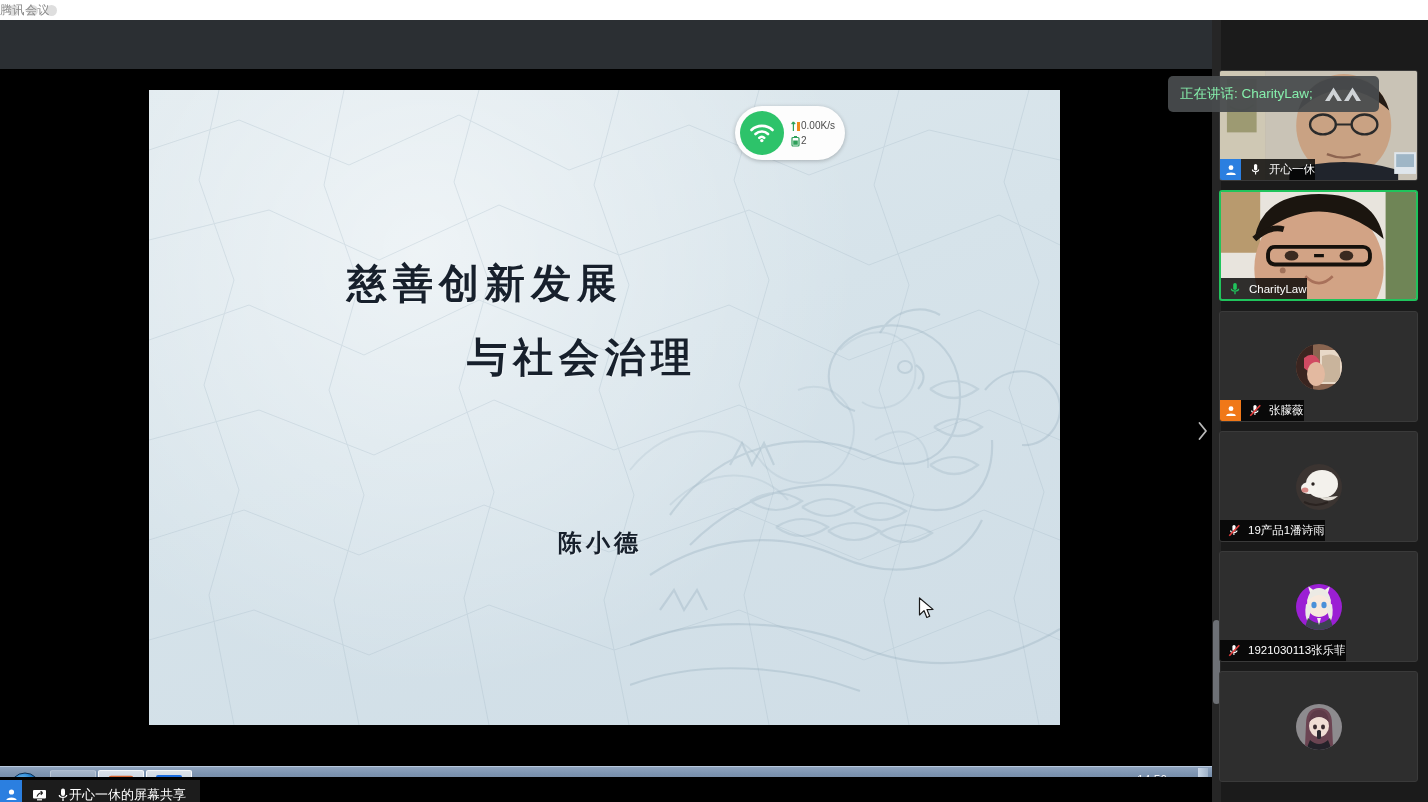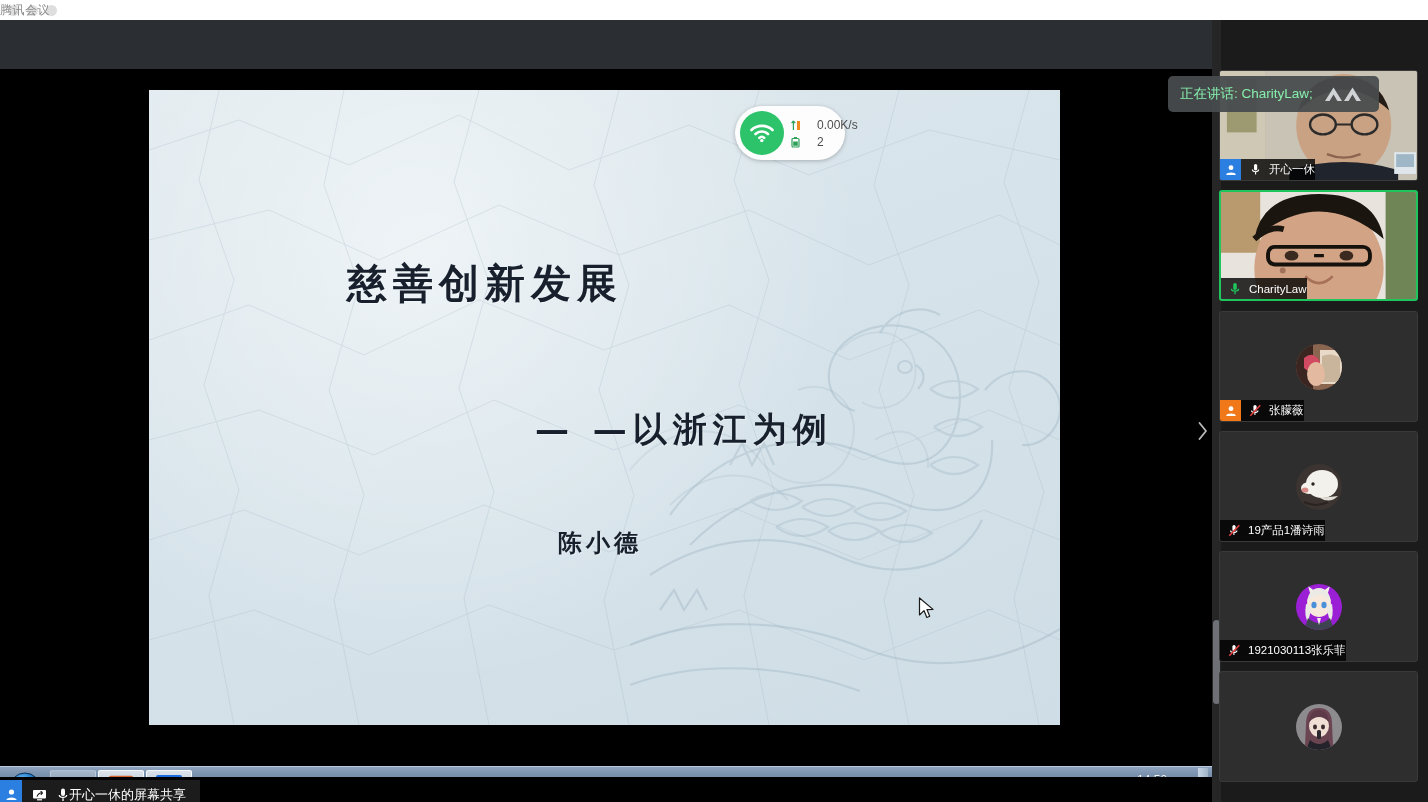--- a/index.html
+++ b/index.html
@@ -75,21 +75,21 @@
     width: 110px; height: 54px; border-radius: 27px;
     background: #fdfdfd; box-shadow: 0 1px 4px rgba(0,0,0,.25);
     display: flex; align-items: center; padding-left: 5px;
   }
   .wifi-circle {
     width: 44px; height: 44px; border-radius: 50%;
     background: #2dc36a; flex: none;
     display: flex; align-items: center; justify-content: center;
   }
   .net-stats { margin-left: 7px; display: flex; flex-direction: column; gap: 3px; }
-  .net-row { display: flex; align-items: center; gap: 16px; font-size: 12px; color: #4c4c4c; }
+  .net-row { display: flex; align-items: center; gap: 0; font-size: 10px; color: #4c4c4c; }
 
   
   .cursor { position: absolute; left: 918px; top: 528px; z-index: 8; }
 
   
   .taskbar {
     position: absolute; left: 0; top: 697px; width: 1212px; height: 42px;
     background: linear-gradient(180deg, #8ea3bd 0%, #7b92af 18%, #6a8198 52%, #7c93ad 100%);
     border-top: 1px solid #b9c9dd;
     display: flex; align-items: center;
@@ -265,21 +265,21 @@
           <g fill="none" stroke="#8fa8b8" stroke-width="2">
             <path d="M20 180 C60 130 120 130 150 170 C175 204 225 200 240 160 C256 118 220 86 188 100"></path>
             <path d="M60 215 C100 175 150 178 178 210"></path>
             <path d="M230 60 C260 30 300 40 305 75 C310 110 275 128 252 112"></path>
             <path d="M265 150 C295 130 320 148 318 178"></path>
           </g>
         </svg>
 
         <div class="slide-text">
           <div class="s-line t1">慈善创新发展</div>
-          <div class="s-line t3">— —以浙江为例</div>
+          <div class="s-line t2">与社会治理</div>
           <div class="s-line a1">陈小德</div>
         </div>
       </div>
 
       <div class="netpill">
         <div class="wifi-circle">
           <svg width="26" height="20" viewBox="0 0 26 20">
             <g fill="none" stroke="#ffffff" stroke-width="2.6" stroke-linecap="round">
               <path d="M2.5 7 C8 1.5 18 1.5 23.5 7"></path>
               <path d="M6.5 11 C10 7.6 15.5 7.6 19 11"></path>

